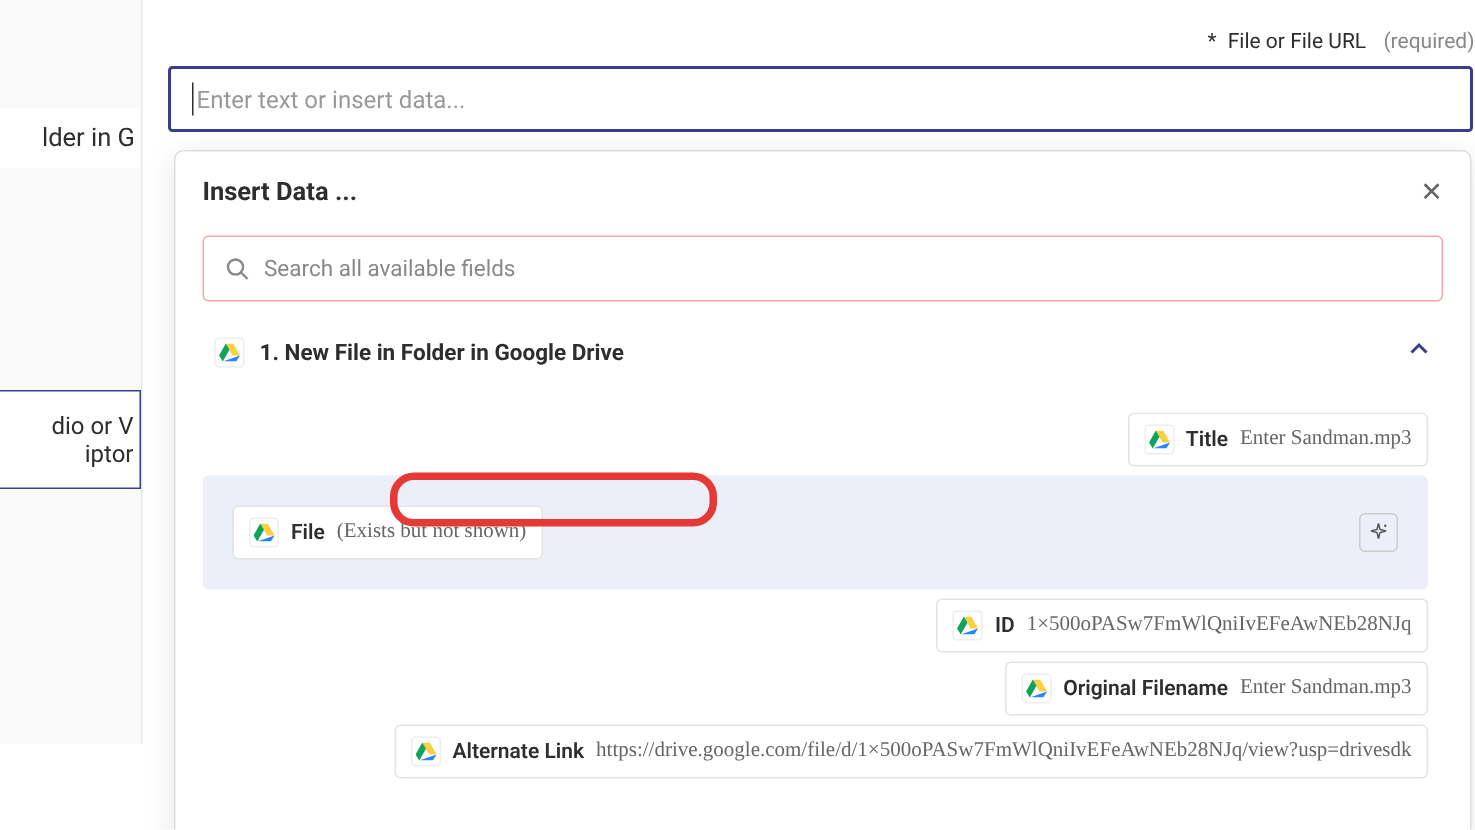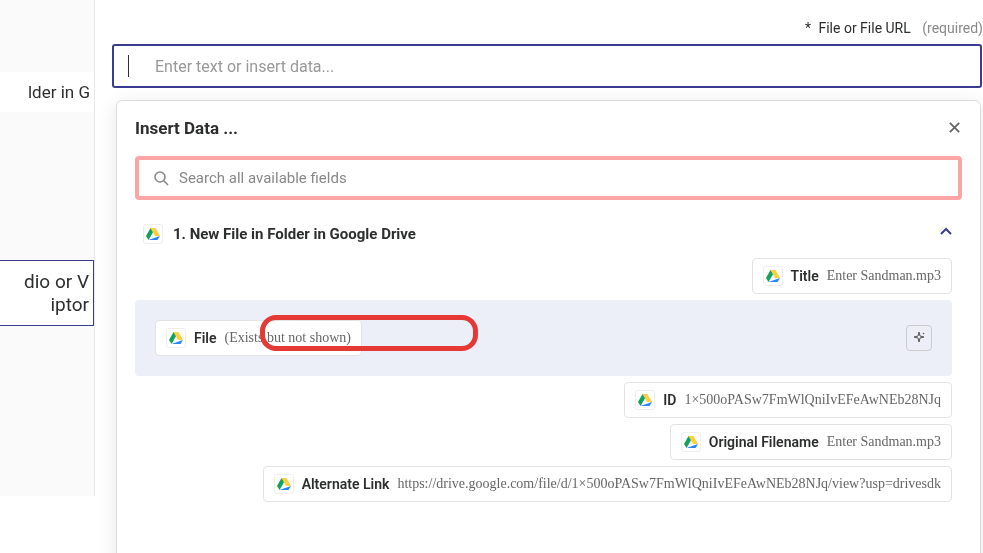--- a/index.html
+++ b/index.html
@@ -43,21 +43,21 @@
       right: 0;
       height: 66px;
       background: #fff;
       border: 1px solid #3a3d8f;
       border-left: none;
       display: flex;
       flex-direction: column;
       align-items: flex-end;
       justify-content: center;
       padding-right: 4px;
-      font-size: 19px;
+      font-size: 16px;
       color: #2d2e2e;
     }
     .main {
       position: absolute;
       left: 100px;
       top: 0;
       right: 0;
       bottom: 0;
       padding: 20px 0 0 12px;
     }
@@ -74,21 +74,20 @@
       height: 44px;
       border: 2px solid #3a3d8f;
       border-radius: 3px;
       display: flex;
       align-items: center;
       padding: 0 14px;
       font-size: 16px;
       color: #999;
       background: #fff;
       position: relative;
-      gap: 24px;
     }
     .text-input .cursor {
       width: 1px;
       height: 22px;
       background: #2d2e2e;
       margin-right: 2px;
     }
     .popup {
       position: absolute;
       top: 100px;
@@ -111,41 +110,41 @@
       font-size: 17px;
       font-weight: 700;
       color: #2d2e2e;
     }
     .close-icon {
       font-size: 18px;
       color: #666;
       cursor: pointer;
     }
     .search-box {
-      border: 4px solid #fca5a5;
+      border: 1px solid #fca5a5;
       border-radius: 4px;
       height: 44px;
       display: flex;
       align-items: center;
       padding: 0 14px;
       gap: 10px;
       color: #888;
       font-size: 15px;
       margin-bottom: 18px;
     }
     .search-icon svg { display: block; }
     .source-header {
       display: flex;
       align-items: center;
       gap: 10px;
       font-size: 15px;
       font-weight: 700;
       color: #2d2e2e;
       padding: 6px 8px;
-      margin-bottom: 8px;
+      margin-bottom: 24px;
     }
     .source-header .chev {
       margin-left: auto;
       color: #3a3d8f;
     }
     .gdrive-icon {
       width: 20px;
       height: 20px;
       display: inline-flex;
       align-items: center;

